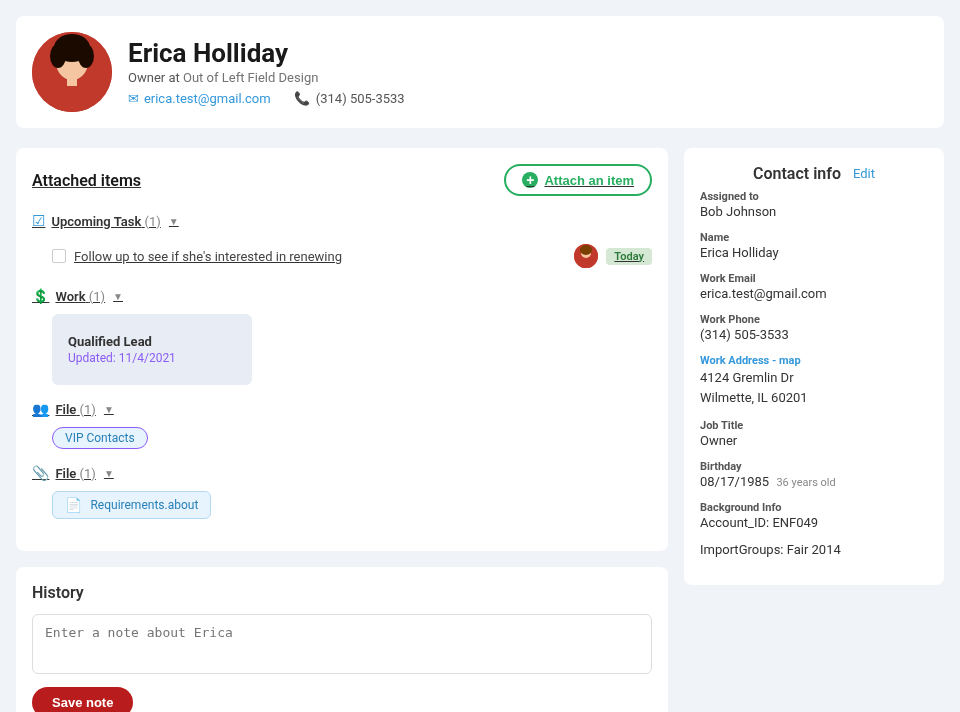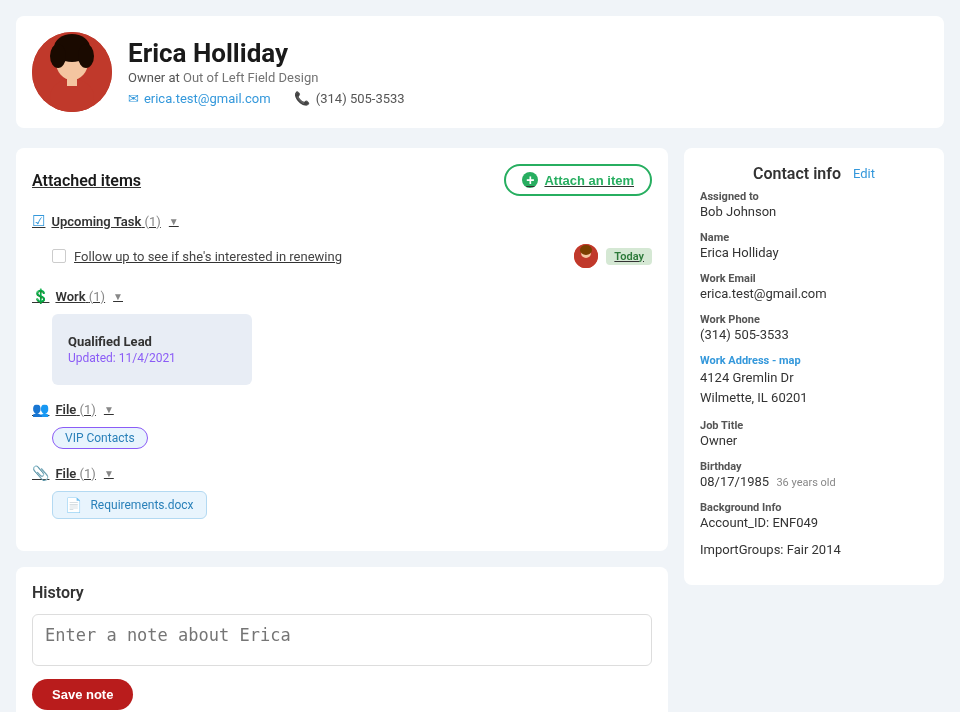--- a/index.html
+++ b/index.html
@@ -258,25 +258,25 @@
       border-radius: 8px;
       padding: 16px;
     }
     .history-title {
       font-size: 16px;
       font-weight: 600;
       margin-bottom: 12px;
     }
     .note-textarea {
       width: 100%;
-      height: 52px;
+      height: 60px;
       border: 1px solid #ddd;
       border-radius: 6px;
       padding: 10px 12px;
-      font-size: 17px;
+      font-size: 13px;
       color: #999;
       resize: none;
       outline: none;
     }
     .save-note-btn {
       margin-top: 10px;
       background: #b91c1c;
       color: #fff;
       border: none;
       border-radius: 20px;
@@ -451,21 +451,21 @@
           <div class="item-group-header">
             <span class="item-group-icon">📎</span>
             <span class="item-group-label">
               <span>File</span>
               <span class="item-count">(1)</span>
             </span>
             <span class="chevron-icon">▼</span>
           </div>
           <div class="file-item">
             <span class="file-icon">📄</span>
-            <span class="file-name">Requirements.docx</span>
+            <span class="file-name">Requirements.about</span>
           </div>
         </div>
       </div>
 
       <div class="history-section">
         <div class="history-title">History</div>
         <textarea class="note-textarea" placeholder="Enter a note about Erica" style=""></textarea>
         <button class="save-note-btn">Save note</button>
       </div>
 

